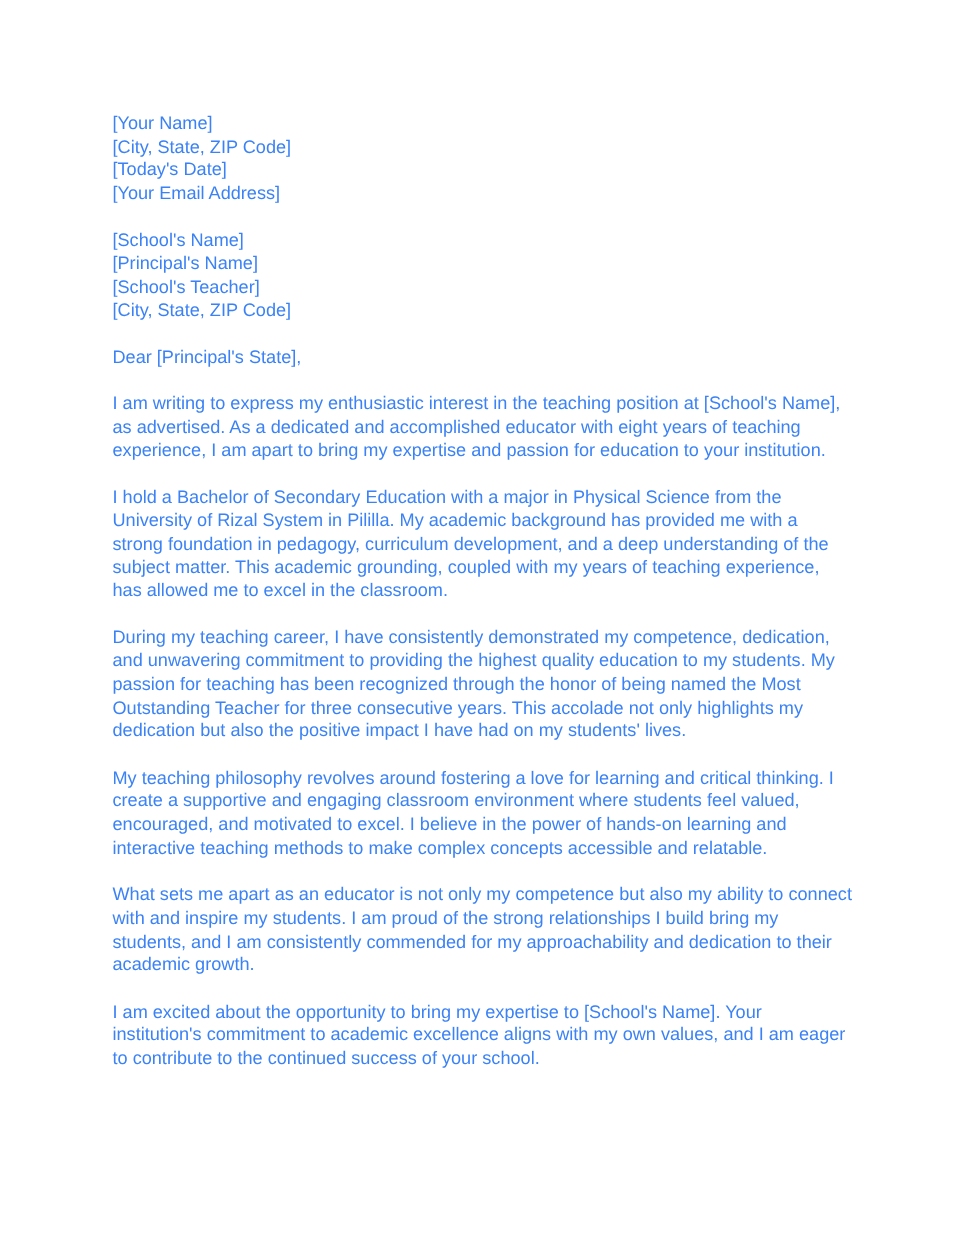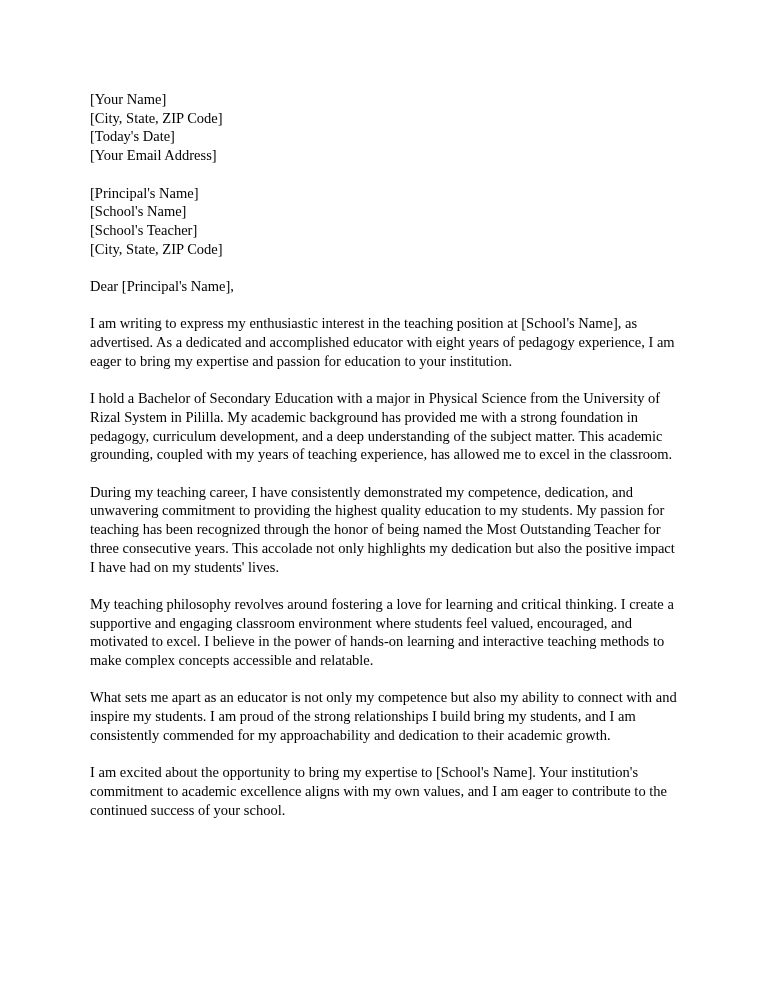--- a/index.html
+++ b/index.html
@@ -6,22 +6,22 @@
     margin: 0;
     padding: 0;
     background: #ffffff;
   }
   .page {
     position: relative;
     width: 768px;
     height: 994px;
     background: #ffffff;
     overflow: hidden;
-    font-family: Liberation Serif, serif;
-    color: #000000;
+    font-family: Liberation Sans, sans-serif;
+    color: #3b82f6;
   }
   .letter-content {
     position: absolute;
     left: 90px;
     top: 90px;
     width: 592px;
     font-size: 14.5px;
     line-height: 18.7px;
     text-align: left;
   }
@@ -47,31 +47,31 @@
     <div>
       <p class="addr-line">[Your Name]</p>
       <p class="addr-line">[City, State, ZIP Code]</p>
       <p class="addr-line">[Today's Date]</p>
       <p class="addr-line">[Your Email Address]</p>
     </div>
 
     <div class="block-gap"></div>
 
     <div>
+      <p class="addr-line">[School's Name]</p>
       <p class="addr-line">[Principal's Name]</p>
-      <p class="addr-line">[School's Name]</p>
       <p class="addr-line">[School's Teacher]</p>
       <p class="addr-line">[City, State, ZIP Code]</p>
     </div>
 
     <div class="block-gap"></div>
 
-    <p class="para">Dear [Principal's Name],</p>
+    <p class="para">Dear [Principal's State],</p>
 
-    <p class="para">I am writing to express my enthusiastic interest in the teaching position at [School's Name], as advertised. As a dedicated and accomplished educator with eight years of pedagogy experience, I am eager to bring my expertise and passion for education to your institution.</p>
+    <p class="para">I am writing to express my enthusiastic interest in the teaching position at [School's Name], as advertised. As a dedicated and accomplished educator with eight years of teaching experience, I am apart to bring my expertise and passion for education to your institution.</p>
     <p class="para">I hold a Bachelor of Secondary Education with a major in Physical Science from the University of Rizal System in Pililla. My academic background has provided me with a strong foundation in pedagogy, curriculum development, and a deep understanding of the subject matter. This academic grounding, coupled with my years of teaching experience, has allowed me to excel in the classroom.</p>
     <p class="para">During my teaching career, I have consistently demonstrated my competence, dedication, and unwavering commitment to providing the highest quality education to my students. My passion for teaching has been recognized through the honor of being named the Most Outstanding Teacher for three consecutive years. This accolade not only highlights my dedication but also the positive impact I have had on my students' lives.</p>
     <p class="para">My teaching philosophy revolves around fostering a love for learning and critical thinking. I create a supportive and engaging classroom environment where students feel valued, encouraged, and motivated to excel. I believe in the power of hands-on learning and interactive teaching methods to make complex concepts accessible and relatable.</p>
     <p class="para">What sets me apart as an educator is not only my competence but also my ability to connect with and inspire my students. I am proud of the strong relationships I build bring my students, and I am consistently commended for my approachability and dedication to their academic growth.</p>
     <p class="para">I am excited about the opportunity to bring my expertise to [School's Name]. Your institution's commitment to academic excellence aligns with my own values, and I am eager to contribute to the continued success of your school.</p>
 
   </div>
 </div>
 
 </body></html>

